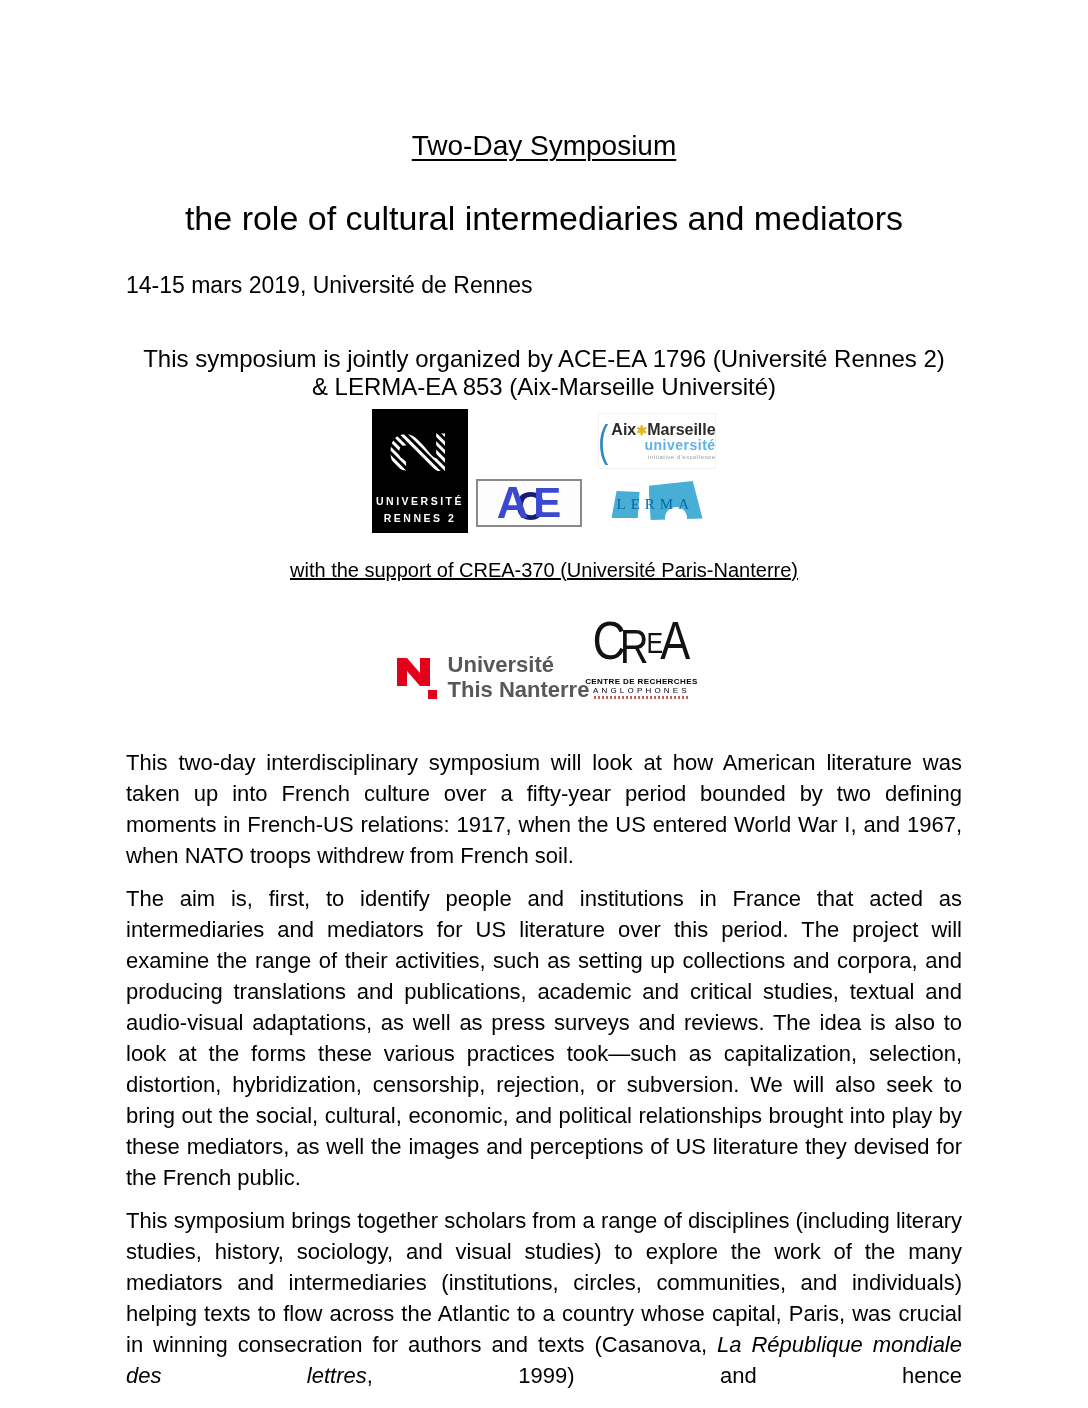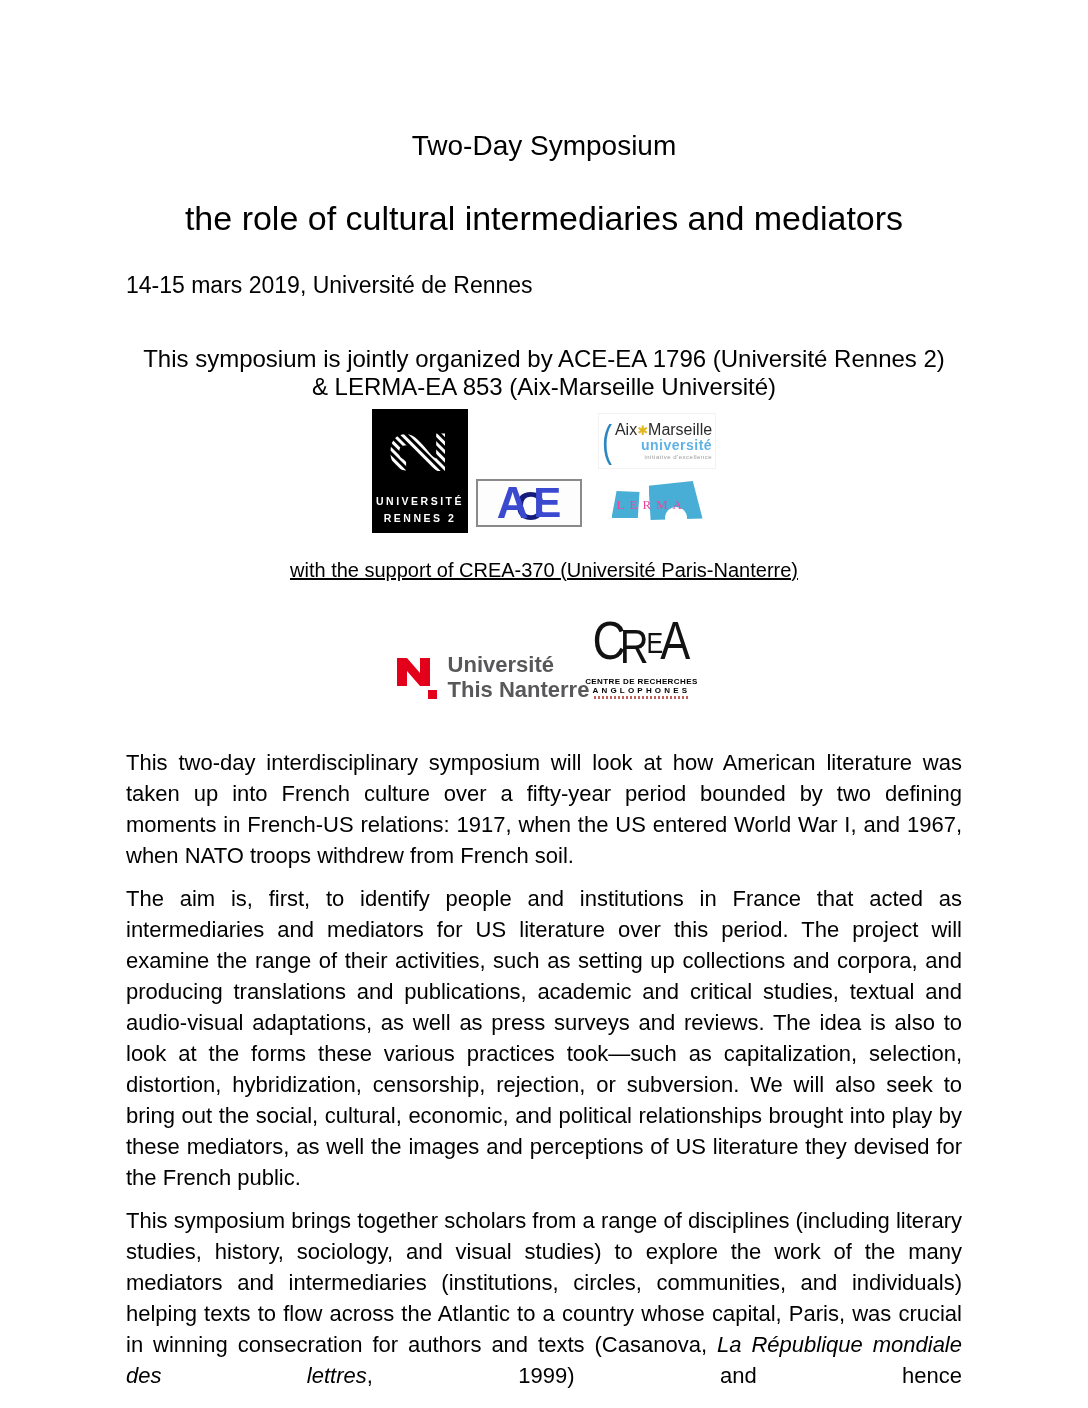--- a/index.html
+++ b/index.html
@@ -5,21 +5,21 @@
   html, body { margin:0; padding:0; background:#ffffff; }
   .page {
     width:1088px; height:1408px; background:#ffffff; color:#000;
     font-family:"Liberation Sans", sans-serif;
     box-sizing:border-box; padding:130px 126px 0; overflow:hidden;
     margin:0 auto; position:relative;
   }
 
   
   .kicker { text-align:center; font-size:28px; }
-  .kicker span { text-decoration-thickness:2px; text-underline-offset:4px; }
+  .kicker span { text-decoration:underline; text-decoration-thickness:2px; text-underline-offset:4px; }
   .main-title { text-align:center; font-size:34px; line-height:44px; margin-top:34px; }
   .date-line { font-size:23px; margin-top:32px; }
   .org-lines { text-align:center; font-size:24px; line-height:28px; margin-top:46px; }
   .support-line { text-align:center; font-size:20px; margin-top:22px;text-decoration:underline; }
 
   
   .logo-row1 { margin-top:8px; display:flex; justify-content:center; align-items:flex-start; gap:8px; height:128px; }
 
   .rennes { width:96px; height:124px; background:#000; position:relative;
             display:flex; flex-direction:column; justify-content:flex-end; align-items:center; padding-bottom:7px; box-sizing:border-box; }
@@ -30,46 +30,46 @@
          display:flex; align-items:center; justify-content:center; box-sizing:border-box; }
   .ace-a { color:#3b49d1; font-size:44px; font-weight:800; z-index:1; margin-right:-13px; line-height:1; }
   .ace-c { color:#141b7a; font-size:40px; font-weight:700; z-index:0; line-height:1; position:relative; top:3px; }
   .ace-e { color:#3b49d1; font-size:42px; font-weight:800; z-index:1; margin-left:-11px; line-height:1; }
 
   .amu-col { display:flex; flex-direction:column; align-items:center; gap:12px; margin-top:4px; margin-left:8px; }
   .amu { width:118px; height:56px; background:#fff; border:1px solid #f2f2f2;
          display:flex; align-items:center; justify-content:center; gap:3px; box-sizing:border-box; }
   .amu-paren { color:#2e86c1; font-size:30px; font-weight:300; transform:scaleY(1.45); line-height:1; }
   .amu-right { display:flex; flex-direction:column; align-items:flex-end; }
-  .amu-words { font-size:16px; font-weight:normal; color:#2b2b2b; white-space:nowrap; line-height:1.05; }
+  .amu-words { font-size:16px; font-weight:bold; color:#2b2b2b; white-space:nowrap; line-height:1.05; }
   .amu-star { color:#e3b71f; font-size:13px; }
   .amu-sub { color:#5fb2e6; font-size:14px; font-weight:bold; margin-top:-2px; letter-spacing:0.5px; }
   .amu-tag { color:#9a9a9a; font-size:6px; margin-top:1px; letter-spacing:0.5px; }
 
   .lerma { position:relative; width:95px; height:40px; }
   .lerma-left { position:absolute; left:2px; bottom:3px; width:28px; height:27px; background:#49aed6;
                 clip-path:polygon(18% 0,100% 4%,94% 100%,0 100%); }
   .lerma-right { position:absolute; right:2px; top:0; width:54px; height:39px; background:#49aed6;
                  clip-path:polygon(0 12%,82% 0,100% 96%,4% 100%); }
   .lerma-circle { position:absolute; right:18px; bottom:-8px; width:22px; height:22px; border-radius:50%; background:#fff; z-index:1; }
   .lerma-text { position:absolute; left:7px; bottom:8px; font-family:"Liberation Serif", serif;
-                font-size:13px; letter-spacing:5px; color:#ec4899; z-index:2; white-space:nowrap;margin-top:12px; }
+                font-size:15px; letter-spacing:5px; color:#0369a1; z-index:2; white-space:nowrap;margin-top:12px; }
 
   
   .logo-row2 { margin-top:42px; display:flex; justify-content:center; align-items:flex-start; }
   .upn { display:flex; align-items:center; gap:9px; margin-top:28px; }
   .upn-text { color:#58585a; font-weight:bold; font-size:22px; line-height:1.15; white-space:nowrap; }
   .crea { display:flex; flex-direction:column; align-items:center; width:104px; margin-left:0; }
   .crea-letters { display:flex; align-items:flex-end; color:#121212; transform:scaleY(1.18); transform-origin:bottom; }
   .crea-l1 { font-size:46px; line-height:0.9; }
   .crea-l2 { font-size:40px; line-height:0.9; margin-left:-6px; position:relative; top:2px; }
   .crea-l3 { font-size:25px; line-height:1; margin-left:-2px; position:relative; top:-6px; }
   .crea-l4 { font-size:45px; line-height:0.9; margin-left:-3px; }
   .crea-sub1 { font-size:8px; font-weight:bold; letter-spacing:0.4px; margin-top:12px; white-space:nowrap; }
-  .crea-sub2 { font-size:8px; font-weight:bold; letter-spacing:3.2px; white-space:nowrap; }
+  .crea-sub2 { font-size:8px; font-weight:normal; letter-spacing:3.2px; white-space:nowrap; }
   .crea-strip { margin-top:1px; width:94px; height:3px;
                 background:repeating-linear-gradient(90deg,#c0605a 0 2px,#ffffff 2px 4px); }
 
   
   .body-text { margin-top:44px; font-size:22px; line-height:31px; text-align:justify; }
   .body-text p { margin:0 0 12px; }
   .p-cont { text-align-last:justify; }
   .italic { font-style:italic; }
 </style>
 </head>

